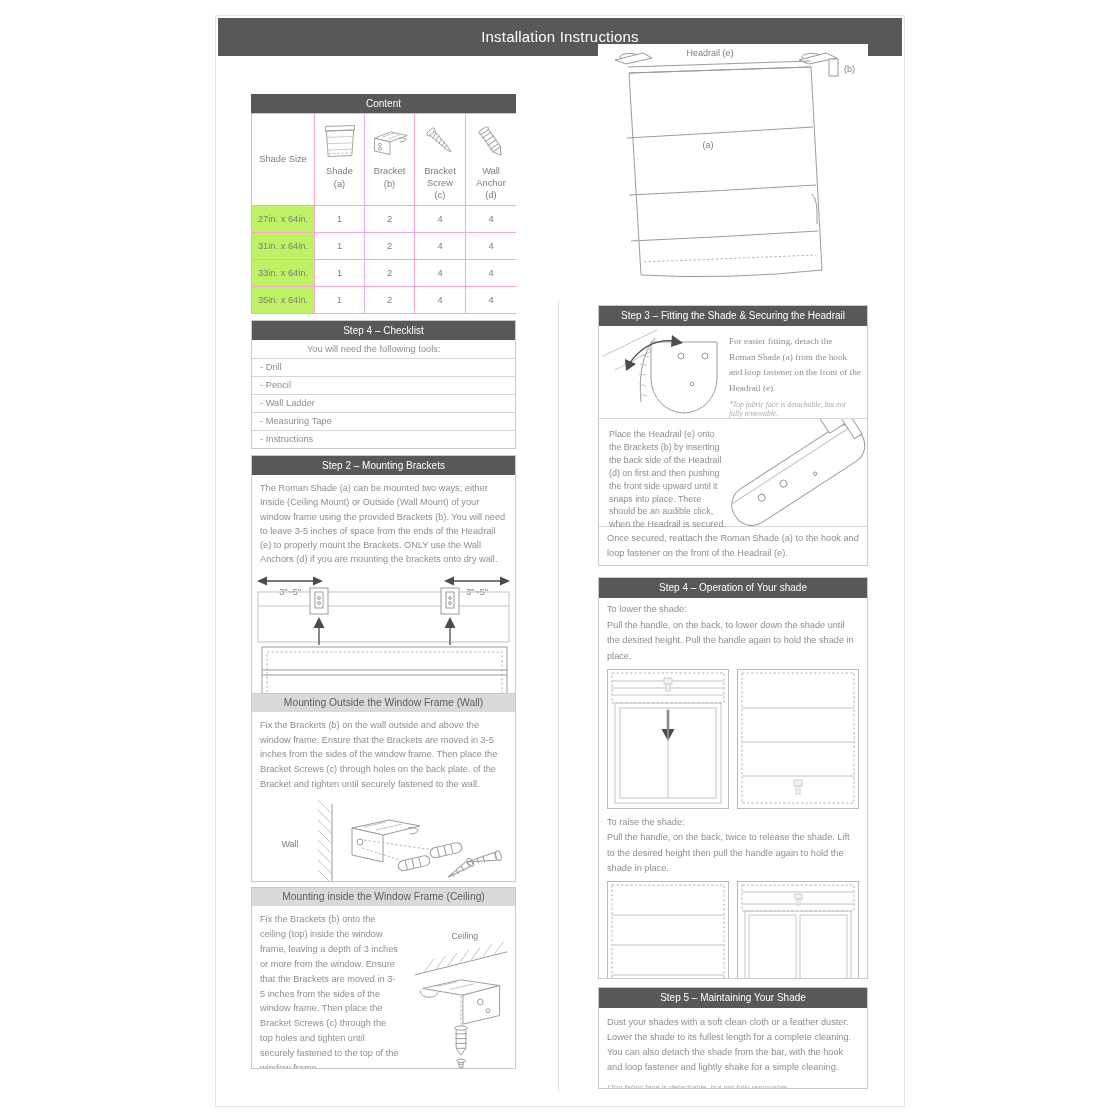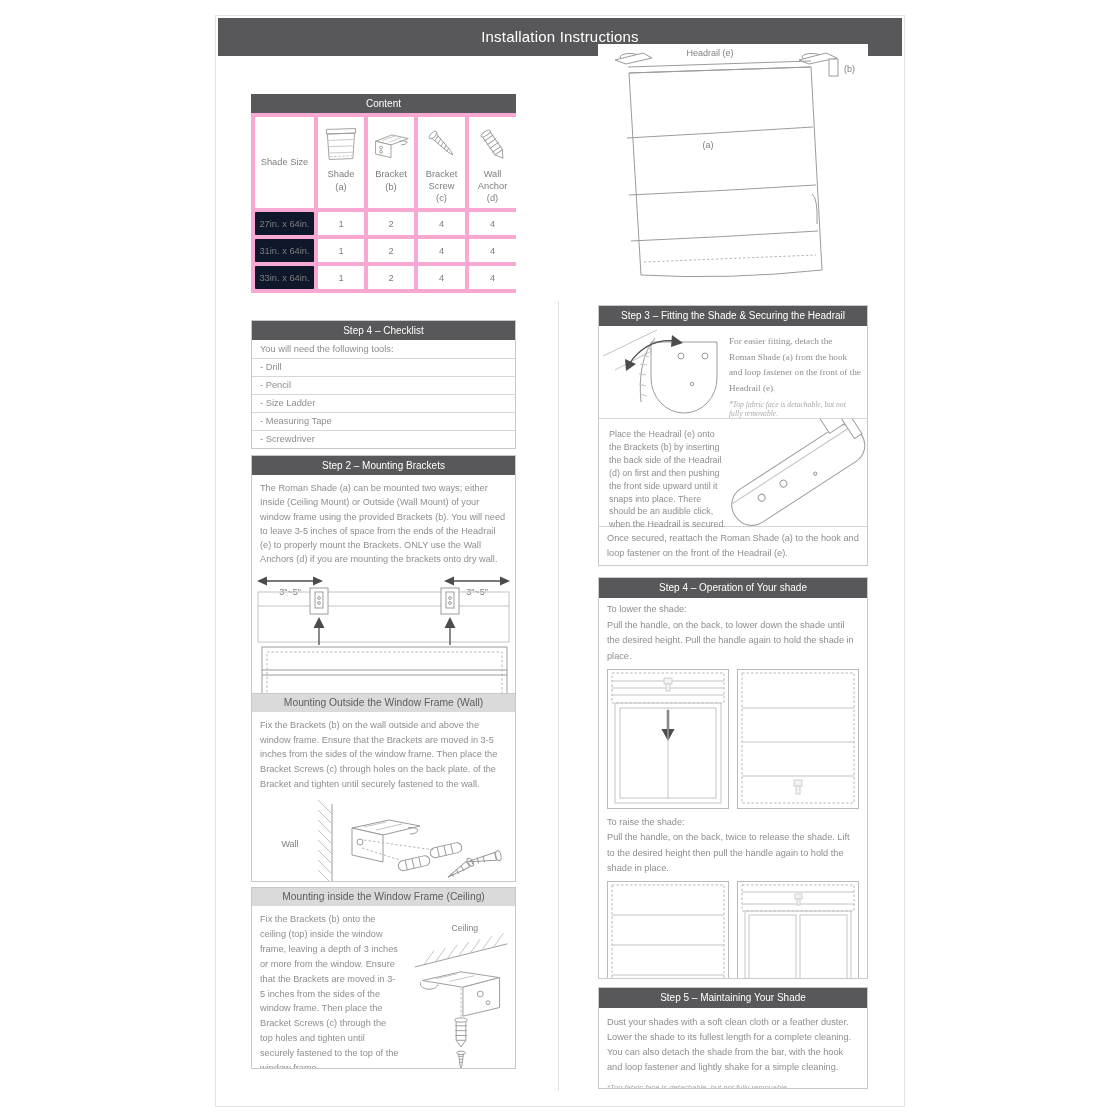--- a/index.html
+++ b/index.html
@@ -17,34 +17,34 @@
   .bar-dark.lg { height:20px; line-height:20px; }
   .bar-light { background:#dadada; color:#5e5e5e; text-align:center; font-size:10.3px;
                height:18px; line-height:18px; }
   .divider { position:absolute; left:342px; top:285px; width:1px; height:790px; background:#e0e0e0; }
 
   p.body { color:#8e8e8e; font-size:9.2px; line-height:1.55; margin:0; padding:6px 8px; }
   .note { font-style:italic; font-size:7.6px; color:#ababab; padding:2px 8px 0 8px; line-height:1.3; }
 
   
   table.ct { border-collapse:collapse; width:265px; table-layout:fixed; background:#fff; }
-  table.ct td { border:4px solid #f9a8d4; text-align:center; vertical-align:middle;
+  table.ct td { border:1px solid #f9a8d4; text-align:center; vertical-align:middle;
                 color:#7d7d7d; font-size:9.3px; padding:0;margin-left:44px; }
   td.szh { padding:0 12px; line-height:2.3; color:#7d7d7d; }
   tr.ct-data { height:27px; }
-  tr.ct-data td.sz { background:#0f172a;border-radius:8px; }
+  tr.ct-data td.sz { background:#bef264; }
   .col-head { vertical-align:top !important; }
   .col-head .icon { height:46px; padding-top:4px; display:flex; align-items:center; justify-content:center; }
   .cname { font-size:9.3px; color:#7d7d7d; line-height:1.25; padding:2px 2px 0 2px; }
   .ccode { font-size:9.3px; color:#7d7d7d; line-height:1.3; padding-bottom:4px; }
 
   
   .chk-row { border-top:1px solid #d6d6d6; height:17px; line-height:17px;
              padding-left:8px; font-size:9.3px; color:#8e8e8e; text-align:left; }
-  .chk-row.first { border-top:none; height:18px; line-height:18px; }
+  .chk-row.first { border-top:none; height:18px; line-height:18px;margin-left:47px; }
 
   
   svg { display:block; }
   svg text { font-family:"Liberation Sans", sans-serif; font-size:9px; fill:#7f7f7f; }
   .ln { stroke:#9b9b9b; fill:none; stroke-width:1; }
   .lnf { stroke:#9b9b9b; fill:#fff; stroke-width:1; }
   .lt { stroke:#c4c4c4; fill:none; stroke-width:1; }
   .dash { stroke:#b8b8b8; fill:none; stroke-width:1; stroke-dasharray:2.5,2; }
   .dk { stroke:#4c4c4c; fill:none; stroke-width:1.3; }
   .dkf { fill:#4c4c4c; stroke:none; }
@@ -159,32 +159,39 @@
           <td>4</td>
           <td>4</td>
         </tr>
         <tr class="ct-data">
           <td class="sz">33in. x 64in.</td>
           <td>1</td>
           <td>2</td>
           <td>4</td>
           <td>4</td>
         </tr>
+        <tr class="ct-data">
+          <td class="sz">35in. x 64in.</td>
+          <td>1</td>
+          <td>2</td>
+          <td>4</td>
+          <td>4</td>
+        </tr>
       </tbody>
         </table>
     </div>
 
     <div class="box bordered" style="left:35px; top:304px; width:263px;">
       <div class="bar-dark">Step 4 – Checklist</div>
       <div class="chk-row first">You will need the following tools:</div>
       <div class="chk-row">- Drill</div>
       <div class="chk-row">- Pencil</div>
-      <div class="chk-row">- Size Ladder</div>
+      <div class="chk-row">- Wall Ladder</div>
       <div class="chk-row">- Measuring Tape</div>
-      <div class="chk-row">- Screwdriver</div>
+      <div class="chk-row">- Instructions</div>
     </div>
 
     <div class="box bordered" style="left:35px; top:439px; width:263px; height:237px;">
       <div class="bar-dark">Step 2 – Mounting Brackets</div>
       <p class="body">The Roman Shade (a) can be mounted two ways; either Inside (Ceiling Mount) or Outside (Wall Mount) of your window frame using the provided Brackets (b). You will need to leave 3-5 inches of space from the ends of the Headrail (e) to properly mount the Brackets. ONLY use the Wall Anchors (d) if you are mounting the brackets onto dry wall.</p>
       <div>
         <svg width="263" height="132" viewBox="0 0 263 132">
 
           <line class="dk" x1="13" y1="8" x2="63" y2="8"></line>
           <polygon class="dkf" points="5,8 15,3.5 15,12.5"></polygon>
@@ -268,21 +275,21 @@
             <ellipse class="ln" cx="221" cy="71.5" rx="2.4" ry="4.4"></ellipse>
           </g>
         </svg>
       </div>
     </div>
 
     <div class="box bordered" style="left:35px; top:871px; width:263px; height:180px;">
       <div class="bar-light">Mounting inside the Window Frame (Ceiling)</div>
       <div style="display:flex;">
         <p class="body" style="width:142px; line-height:1.62;">Fix the Brackets (b) onto the ceiling (top) inside the window frame, leaving a depth of 3 inches or more from the window. Ensure that the Brackets are moved in 3-5 inches from the sides of the window frame. Then place the Bracket Screws (c) through the top holes and tighten until securely fastened to the top of the window frame.</p>
-        <div style="padding-top:12px;">
+        <div style="padding-top:20px;">
           <svg width="108" height="152" viewBox="0 0 112 156">
             <text x="60" y="13" text-anchor="middle" font-size="10" fill="#6e6e6e">Ceiling</text>
             <line class="ln" x1="8" y1="50" x2="104" y2="26"></line>
             <path class="lt" d="M18,47 L28,33 M30,44 L40,30 M42,41 L52,27 M54,38 L64,24 M66,35 L76,21 M78,32 L88,18 M90,29 L100,15"></path>
 
             <g>
               <polygon class="lnf" points="16,64 56,55 96,61 58,71"></polygon>
               <path class="lt" d="M30,62 L52,57 M44,65 L70,59"></path>
               <path class="ln" d="M14,66 a9,6 0 0 0 10,7 a9,6 0 0 0 8,-5"></path>
               <polygon class="lnf" points="58,71 96,61 96,92 58,101"></polygon>

